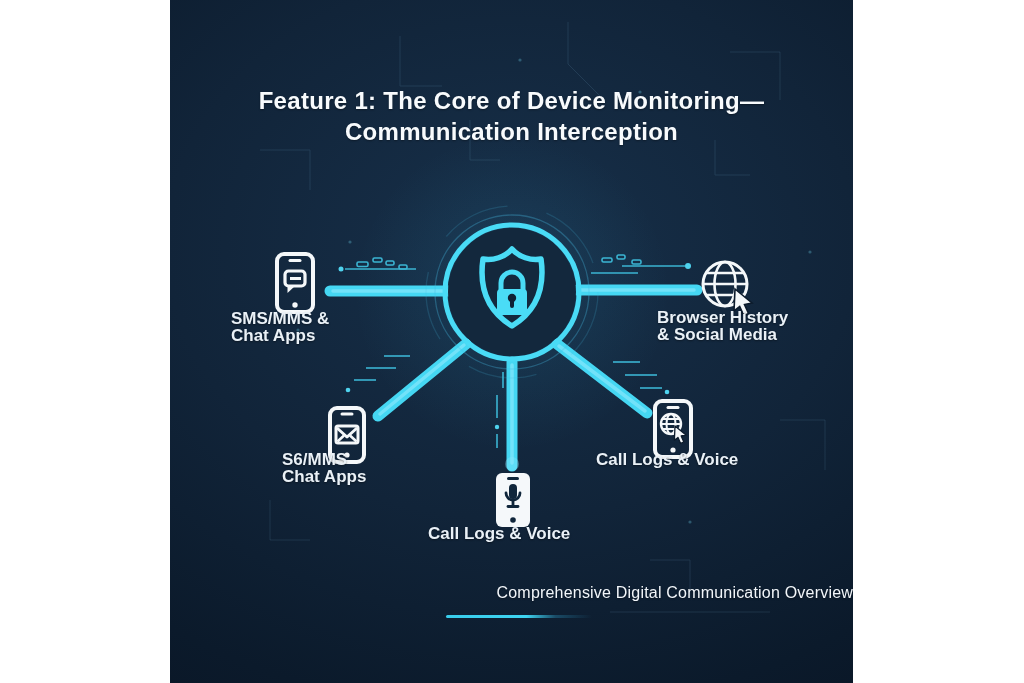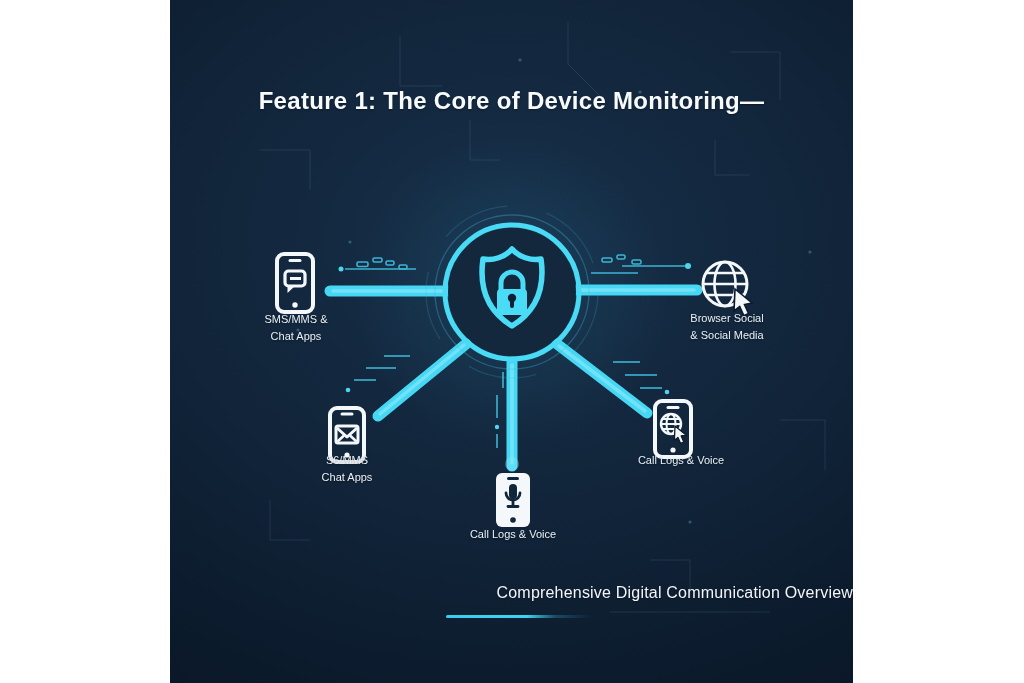--- a/index.html
+++ b/index.html
@@ -20,22 +20,23 @@
     text-shadow: 0 1px 2px rgba(0,0,0,0.35);
   }
   .hub { position:absolute; left:247px; top:197px; width:190px; height:190px; }
   .icon { position:absolute; }
   .icon-phone-chat      { left:104px; top:251px; }
   .icon-globe-cursor    { left:528px; top:258px; }
   .icon-phone-envelope  { left:157px; top:405px; }
   .icon-phone-mic       { left:324px; top:471px; }
   .icon-phone-globe     { left:482px; top:398px; }
   .node-label {
-    position:absolute; text-align:center; color:#eaf1f7; font-size:11px; line-height:16.5px;
+    position:absolute; color:#eaf1f7; font-size:17px; line-height:16.5px;
     text-shadow: 0 1px 2px rgba(0,0,0,0.4);
+    font-weight: bold;
   }
   .label-0 { left:61px;  top:311px; width:130px; }
   .label-1 { left:487px; top:310px; width:140px; }
   .label-2 { left:112px; top:452px; width:130px; }
   .label-3 { left:258px; top:526px; width:170px; }
   .label-4 { left:426px; top:452px; width:170px; }
   .caption {
     position:absolute; top:584px; left:0; width:100%; text-align:right;
     color:#f2f6fa; font-size:16px; letter-spacing:0.2px;
     text-shadow: 0 1px 2px rgba(0,0,0,0.35);
@@ -71,20 +72,21 @@
         <circle cx="640" cy="252" r="1.6"></circle>
         <circle cx="520" cy="522" r="1.6"></circle>
         <circle cx="128" cy="330" r="1.6"></circle>
       </g>
     </svg>
 
     <div class="hub-glow"></div>
 
     <div class="title">
       <div>Feature 1: The Core of Device Monitoring—</div>
+      <div>Communication Interception</div>
     </div>
 
     <svg class="connectors" width="683" height="683" viewBox="0 0 683 683">
       <g stroke="#45d7f3" stroke-width="11" stroke-linecap="round" fill="none">
         <line x1="160" y1="291" x2="281" y2="291"></line>
         <line x1="407" y1="290" x2="527" y2="290"></line>
         <line x1="296" y1="344" x2="208" y2="416"></line>
         <line x1="342" y1="362" x2="342" y2="466"></line>
         <line x1="387" y1="344" x2="477" y2="413"></line>
       </g>
@@ -167,21 +169,21 @@
         <ellipse cx="27" cy="26" rx="10.5" ry="22" fill="none" stroke="#f5f8fa" stroke-width="2.6"></ellipse>
         <g clip-path="url(#gclip)" stroke="#f5f8fa" stroke-width="2.6">
           <line x1="3" y1="15" x2="51" y2="15"></line>
           <line x1="3" y1="26" x2="51" y2="26"></line>
           <line x1="3" y1="37" x2="51" y2="37"></line>
         </g>
         <path d="M37 31 L54 45 L46.5 46.5 L50.5 55.5 L45.8 57.7 L41.7 48.6 L36 53 Z" fill="#f5f8fa" stroke="#0c1b2c" stroke-width="1.6" stroke-linejooin="round"></path>
       </svg>
     </div>
     <div class="node-label label-1">
-      <div>Browser Social</div>
+      <div>Browser History</div>
       <div>&amp; Social Media</div>
     </div>
 
     <div class="icon icon-phone-envelope">
       <svg width="40" height="60" viewBox="0 0 40 60">
         <rect x="3" y="3" width="34" height="54" rx="7" fill="none" stroke="#f5f8fa" stroke-width="4"></rect>
         <line x1="15" y1="9" x2="25" y2="9" stroke="#f5f8fa" stroke-width="3" stroke-linecap="round"></line>
         <circle cx="20" cy="50" r="2.6" fill="#f5f8fa"></circle>
         <rect x="9" y="21" width="22" height="17" rx="2" fill="none" stroke="#f5f8fa" stroke-width="3"></rect>
         <path d="M10 23 L20 32 L30 23" fill="none" stroke="#f5f8fa" stroke-width="3" stroke-linejoin="round"></path>

